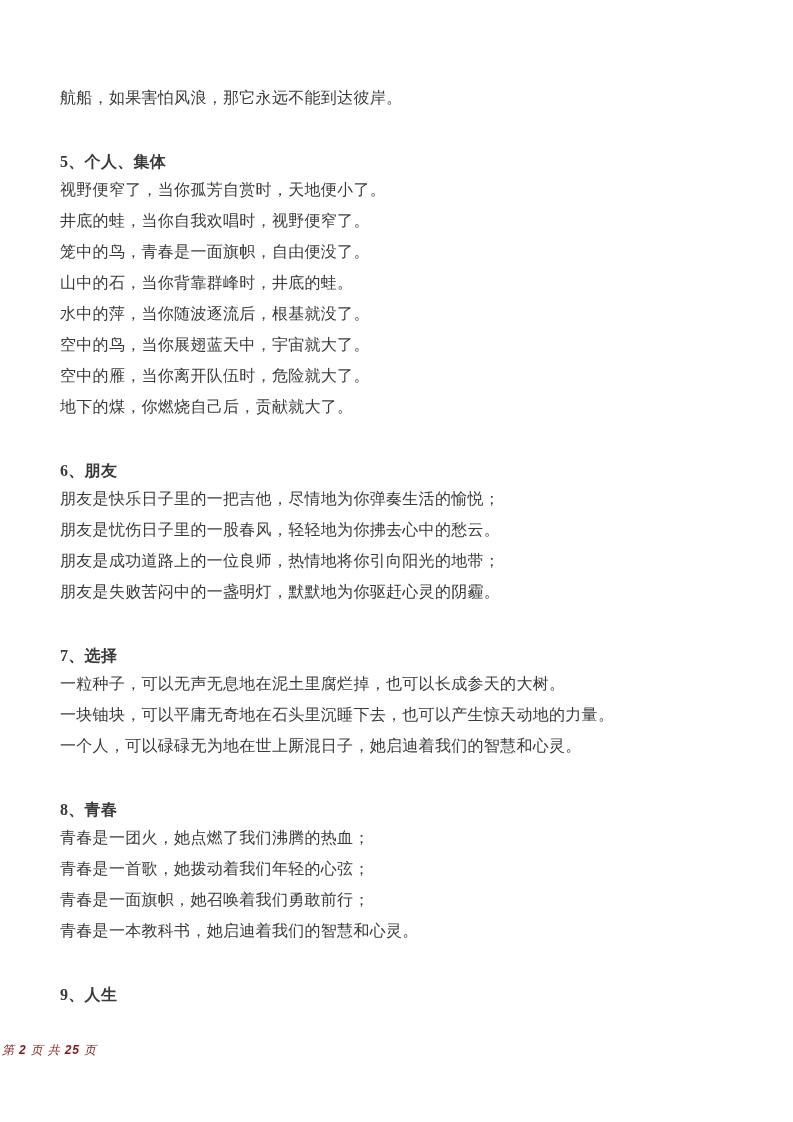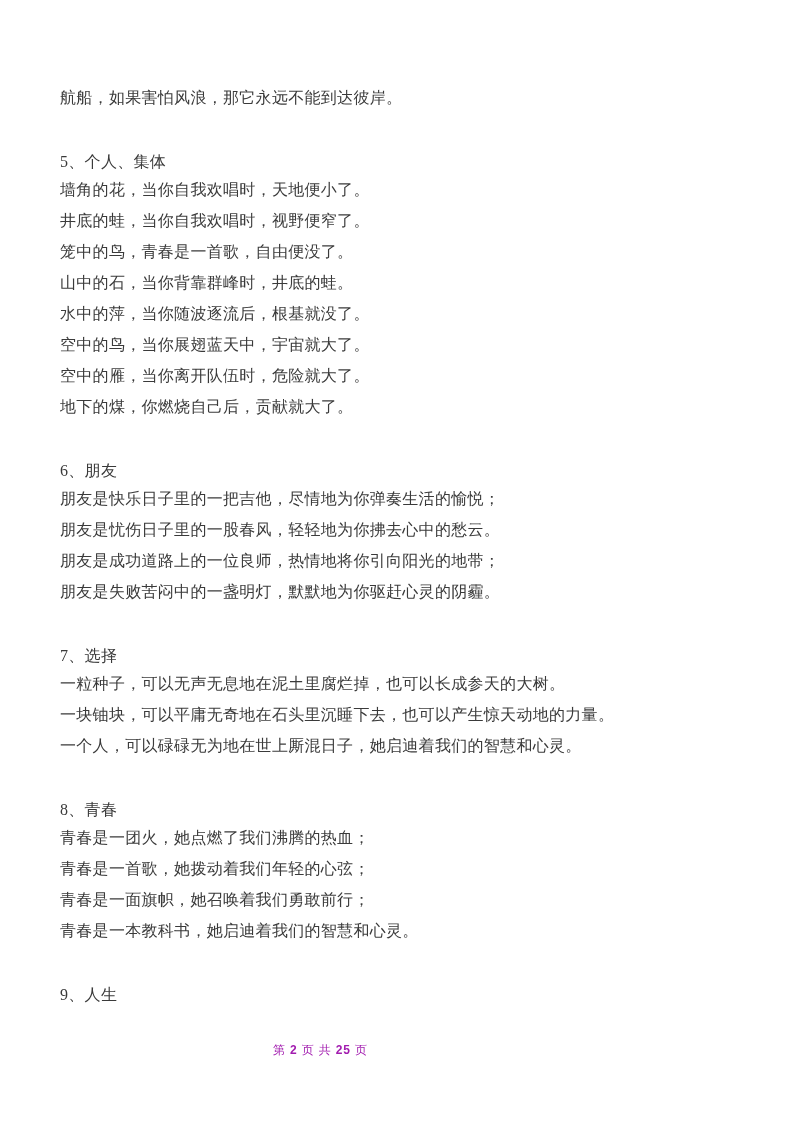--- a/index.html
+++ b/index.html
@@ -24,57 +24,58 @@
     line-height: 20px;
     margin: 0 0 11px 0;
     letter-spacing: 0.3px;
     white-space: nowrap;
   }
   .intro-line {
     margin-bottom: 0;
   }
   .heading {
     font-size: 16px;
-    font-weight: normal;
+    font-weight: bold;
     line-height: 20px;
     margin: 44px 0 8px 0;
     letter-spacing: 0.3px;
   }
   .footer {
     position: absolute;
     top: 1042px;
     left: 0;
     width: 100%;
-    text-align: center;
+    text-align: left;
     font-size: 12px;
-    color: #a21caf;
+    color: #7f1d1d;
     letter-spacing: 1px;
+    font-style: italic;
   }
   .footer .num {
     font-family: "Liberation Sans", sans-serif;
     font-weight: bold;
     font-size: 12px;
     margin: 0 2px;
   }
   .footer .word {
     margin: 0 2px;
   }
 </style>
 </head>
 <body>
 
 <div class="page">
   <div class="content">
 
     <p class="body-line intro-line">航船，如果害怕风浪，那它永远不能到达彼岸。</p>
 
     <h2 class="heading">5、个人、集体</h2>
-    <p class="body-line">墙角的花，当你自我欢唱时，天地便小了。</p>
+    <p class="body-line">视野便窄了，当你孤芳自赏时，天地便小了。</p>
     <p class="body-line">井底的蛙，当你自我欢唱时，视野便窄了。</p>
-    <p class="body-line">笼中的鸟，青春是一首歌，自由便没了。</p>
+    <p class="body-line">笼中的鸟，青春是一面旗帜，自由便没了。</p>
     <p class="body-line">山中的石，当你背靠群峰时，井底的蛙。</p>
     <p class="body-line">水中的萍，当你随波逐流后，根基就没了。</p>
     <p class="body-line">空中的鸟，当你展翅蓝天中，宇宙就大了。</p>
     <p class="body-line">空中的雁，当你离开队伍时，危险就大了。</p>
     <p class="body-line">地下的煤，你燃烧自己后，贡献就大了。</p>
 
     <h2 class="heading">6、朋友</h2>
     <p class="body-line">朋友是快乐日子里的一把吉他，尽情地为你弹奏生活的愉悦；</p>
     <p class="body-line">朋友是忧伤日子里的一股春风，轻轻地为你拂去心中的愁云。</p>
     <p class="body-line">朋友是成功道路上的一位良师，热情地将你引向阳光的地带；</p>

